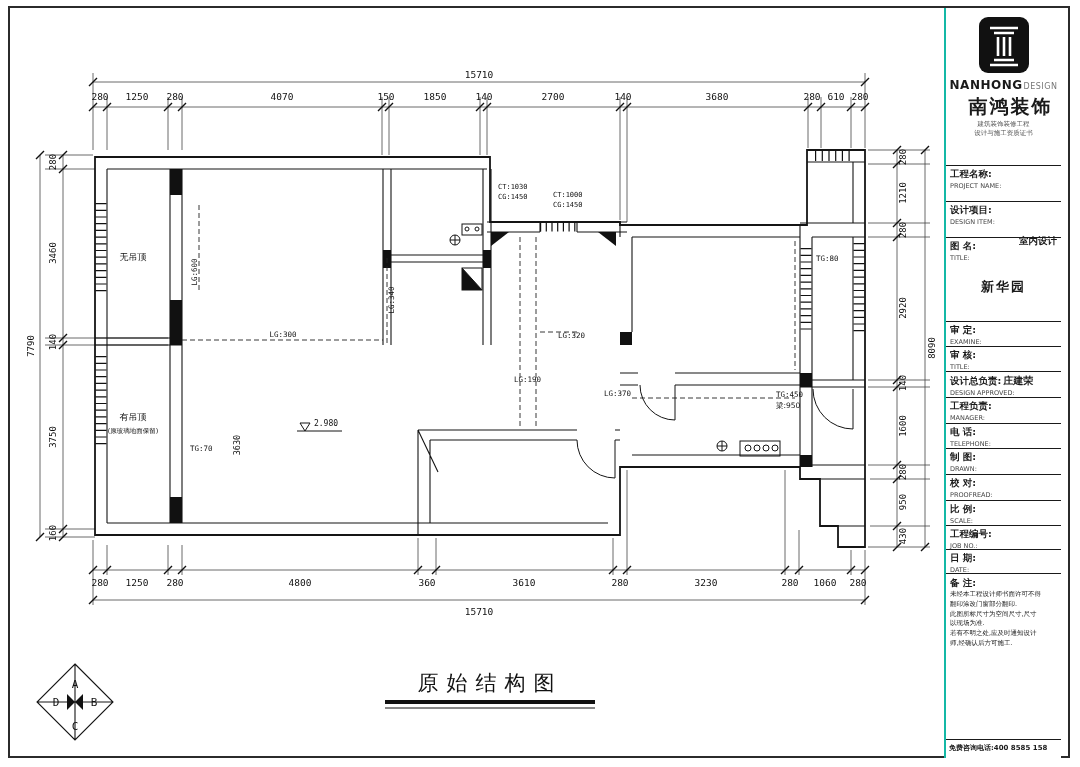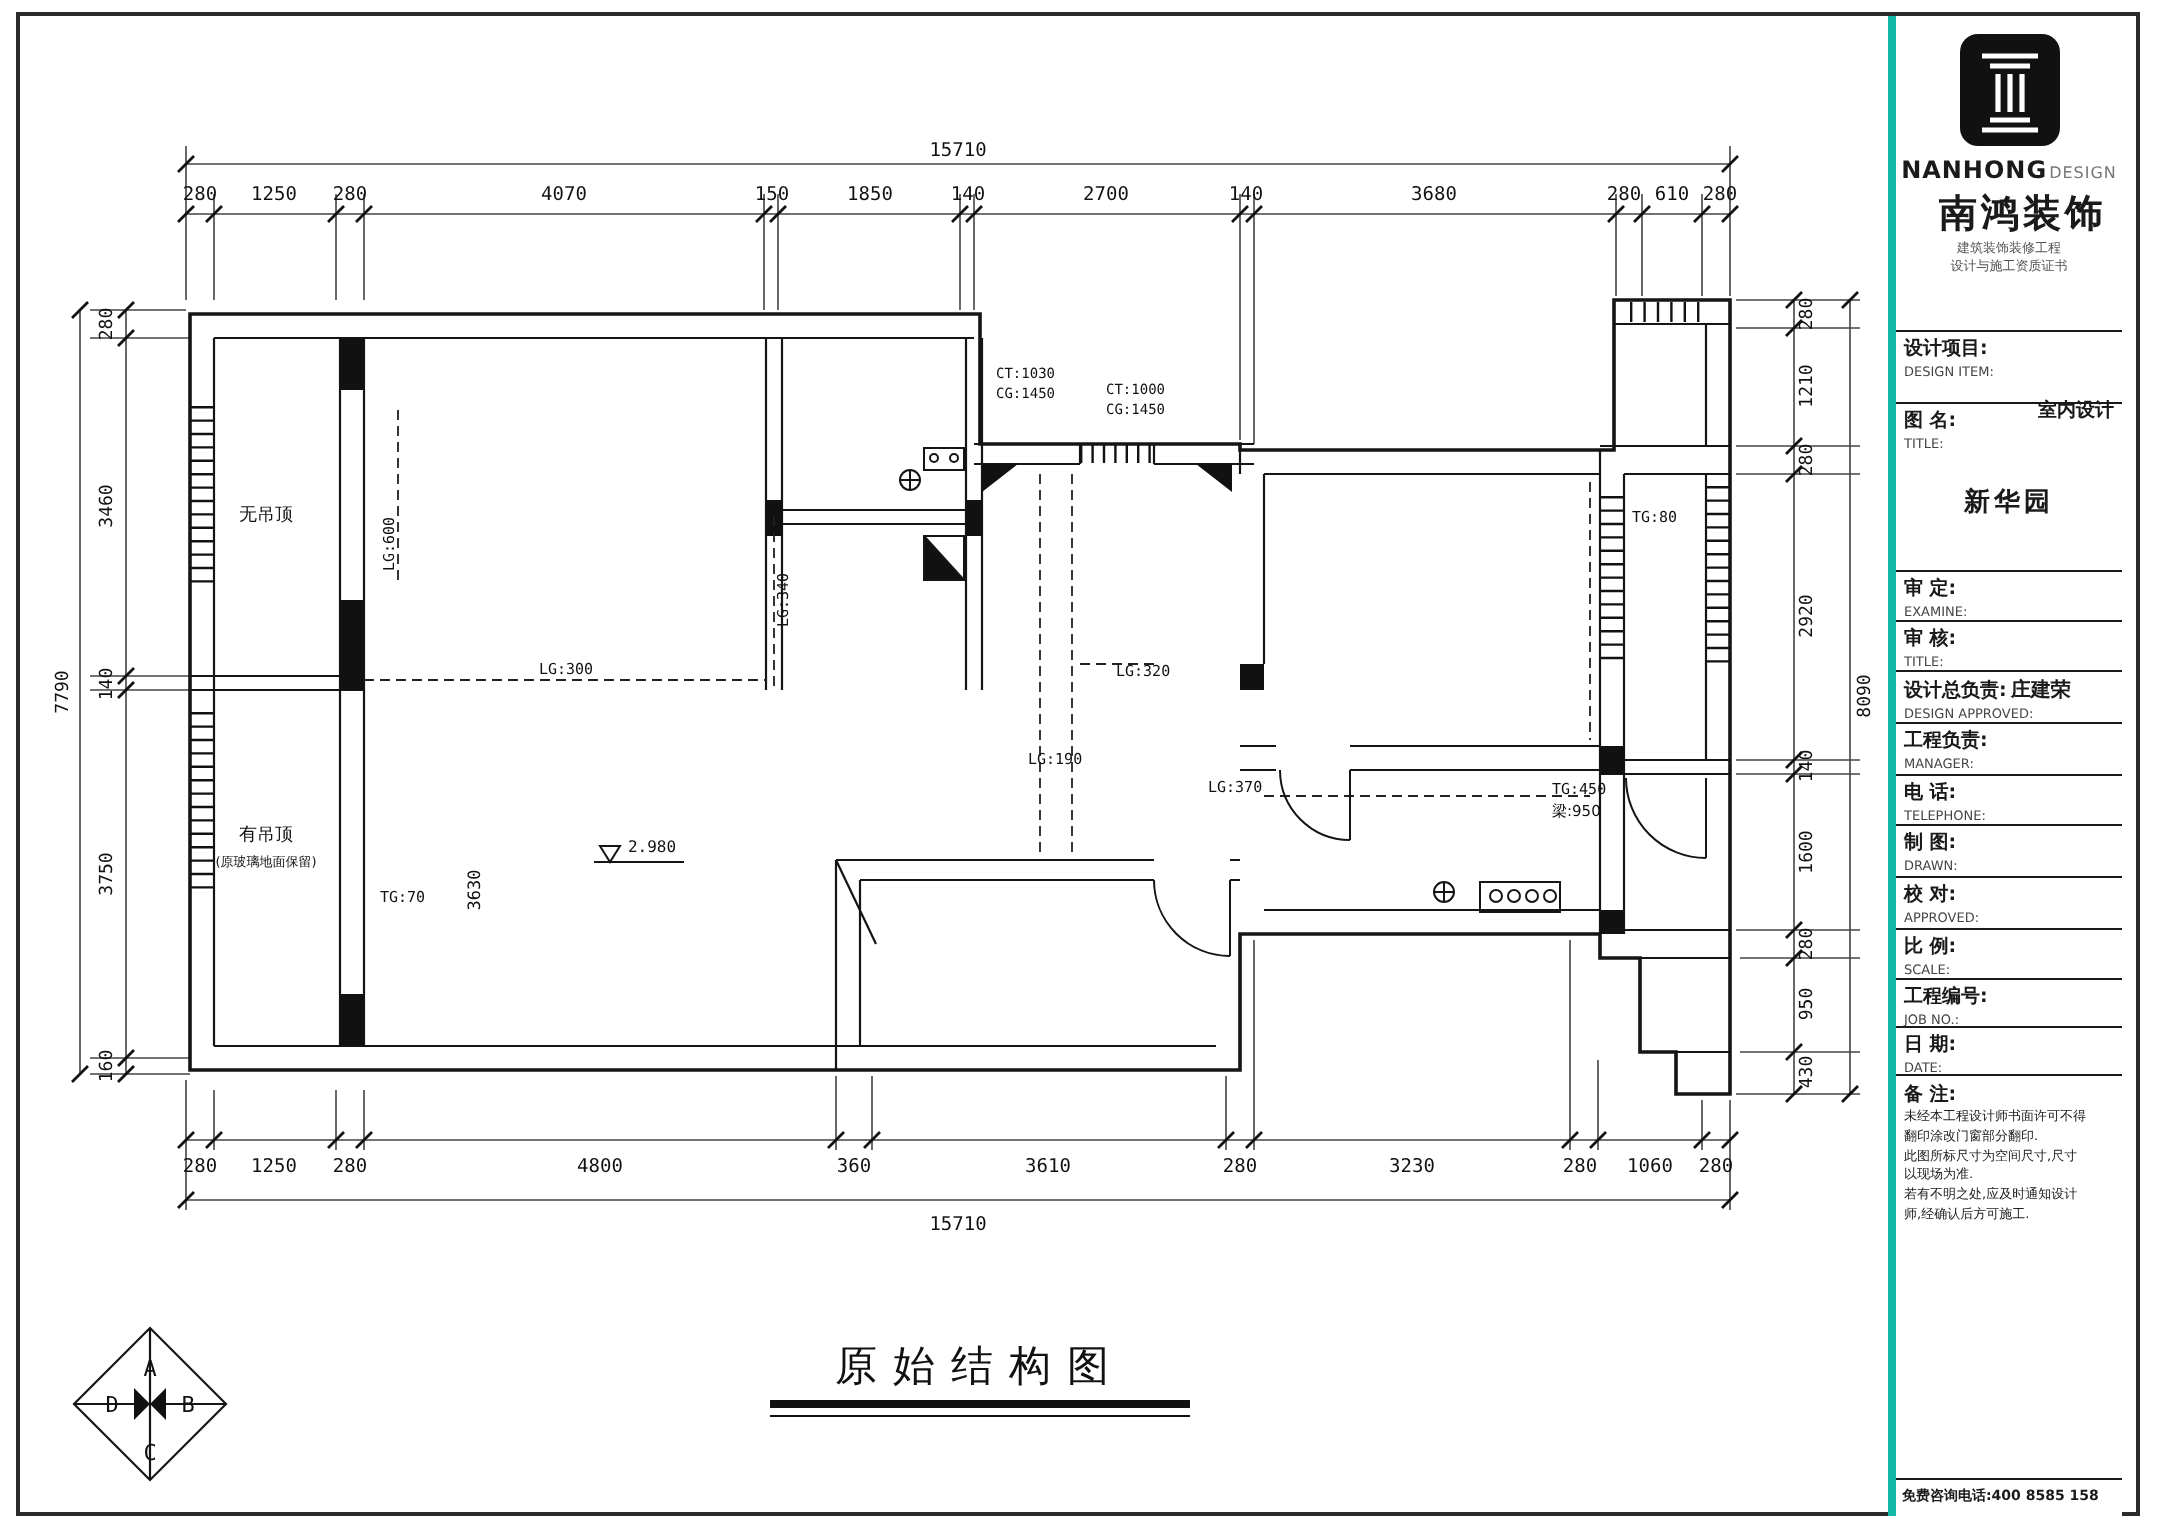--- a/index.html
+++ b/index.html
@@ -6,21 +6,21 @@
   #app{position:relative;width:1080px;height:767px;background:#fff;overflow:hidden;
        font-family:"DejaVu Sans",sans-serif;color:#1a1a1a;}
   .sheet-border{position:absolute;left:8px;top:6px;width:1062px;height:752px;
        border:2px solid #2b2b2b;box-sizing:border-box;}
   svg.plan{position:absolute;left:0;top:0;}
   text{font-family:"DejaVu Sans Mono","DejaVu Sans",monospace;fill:#111;}
   .zhtext{font-family:"DejaVu Sans",sans-serif;}
 
   
   .titleblock{position:absolute;left:944px;top:8px;width:117px;height:750px;
-      border-left:4px solid #14b8a6;background:#fff;box-sizing:border-box;
+      border-left:2px solid #14b8a6;background:#fff;box-sizing:border-box;
       display:flex;flex-direction:column;}
   .tb-brand{height:158px;border-bottom:1px solid #1a1a1a;text-align:center;
       padding-top:8px;box-sizing:border-box;}
   .tb-logo{width:52px;height:58px;margin:0 auto;}
   .tb-logoname{margin-top:4px;font-size:12px;font-weight:bold;letter-spacing:.5px;}
   .tb-logoname .n2{font-size:8px;color:#777;font-weight:normal;margin-left:1px;}
   .tb-company{font-size:19px;font-weight:bold;letter-spacing:2px;margin-top:2px;padding-left:14px;}
   .tb-bline{font-size:6.5px;color:#555;line-height:1.45;}
   .tbr{border-bottom:1px solid #1a1a1a;padding:2px 4px;box-sizing:border-box;
       position:relative;flex-shrink:0;}
@@ -227,20 +227,24 @@
         </svg>
       </div>
       <div class="tb-logoname">
         <span class="n1">NANHONG</span><span class="n2">DESIGN</span>
       </div>
       <div class="tb-company">南鸿装饰</div>
       <div class="tb-bline">建筑装饰装修工程</div>
       <div class="tb-bline">设计与施工资质证书</div>
     </div>
 
+    <div class="tbr h36">
+      <div class="tb-zh">工程名称:</div>
+      <div class="tb-en">PROJECT NAME:</div>
+    </div>
 
     <div class="tbr h36">
       <div class="tb-zh">设计项目:</div>
       <div class="tb-en">DESIGN ITEM:</div>
       <div class="tb-val-right">室内设计</div>
     </div>
 
     <div class="tbr h84">
       <div class="tb-zh">图  名:</div>
       <div class="tb-en">TITLE:</div>
@@ -272,21 +276,21 @@
       <div class="tb-en">TELEPHONE:</div>
     </div>
 
     <div class="tbr h26">
       <div class="tb-zh">制  图:</div>
       <div class="tb-en">DRAWN:</div>
     </div>
 
     <div class="tbr h26">
       <div class="tb-zh">校  对:</div>
-      <div class="tb-en">APPROVED:</div>
+      <div class="tb-en">PROOFREAD:</div>
     </div>
 
     <div class="tbr h25">
       <div class="tb-zh">比  例:</div>
       <div class="tb-en">SCALE:</div>
     </div>
 
     <div class="tbr h24">
       <div class="tb-zh">工程编号:</div>
       <div class="tb-en">JOB NO.:</div>

